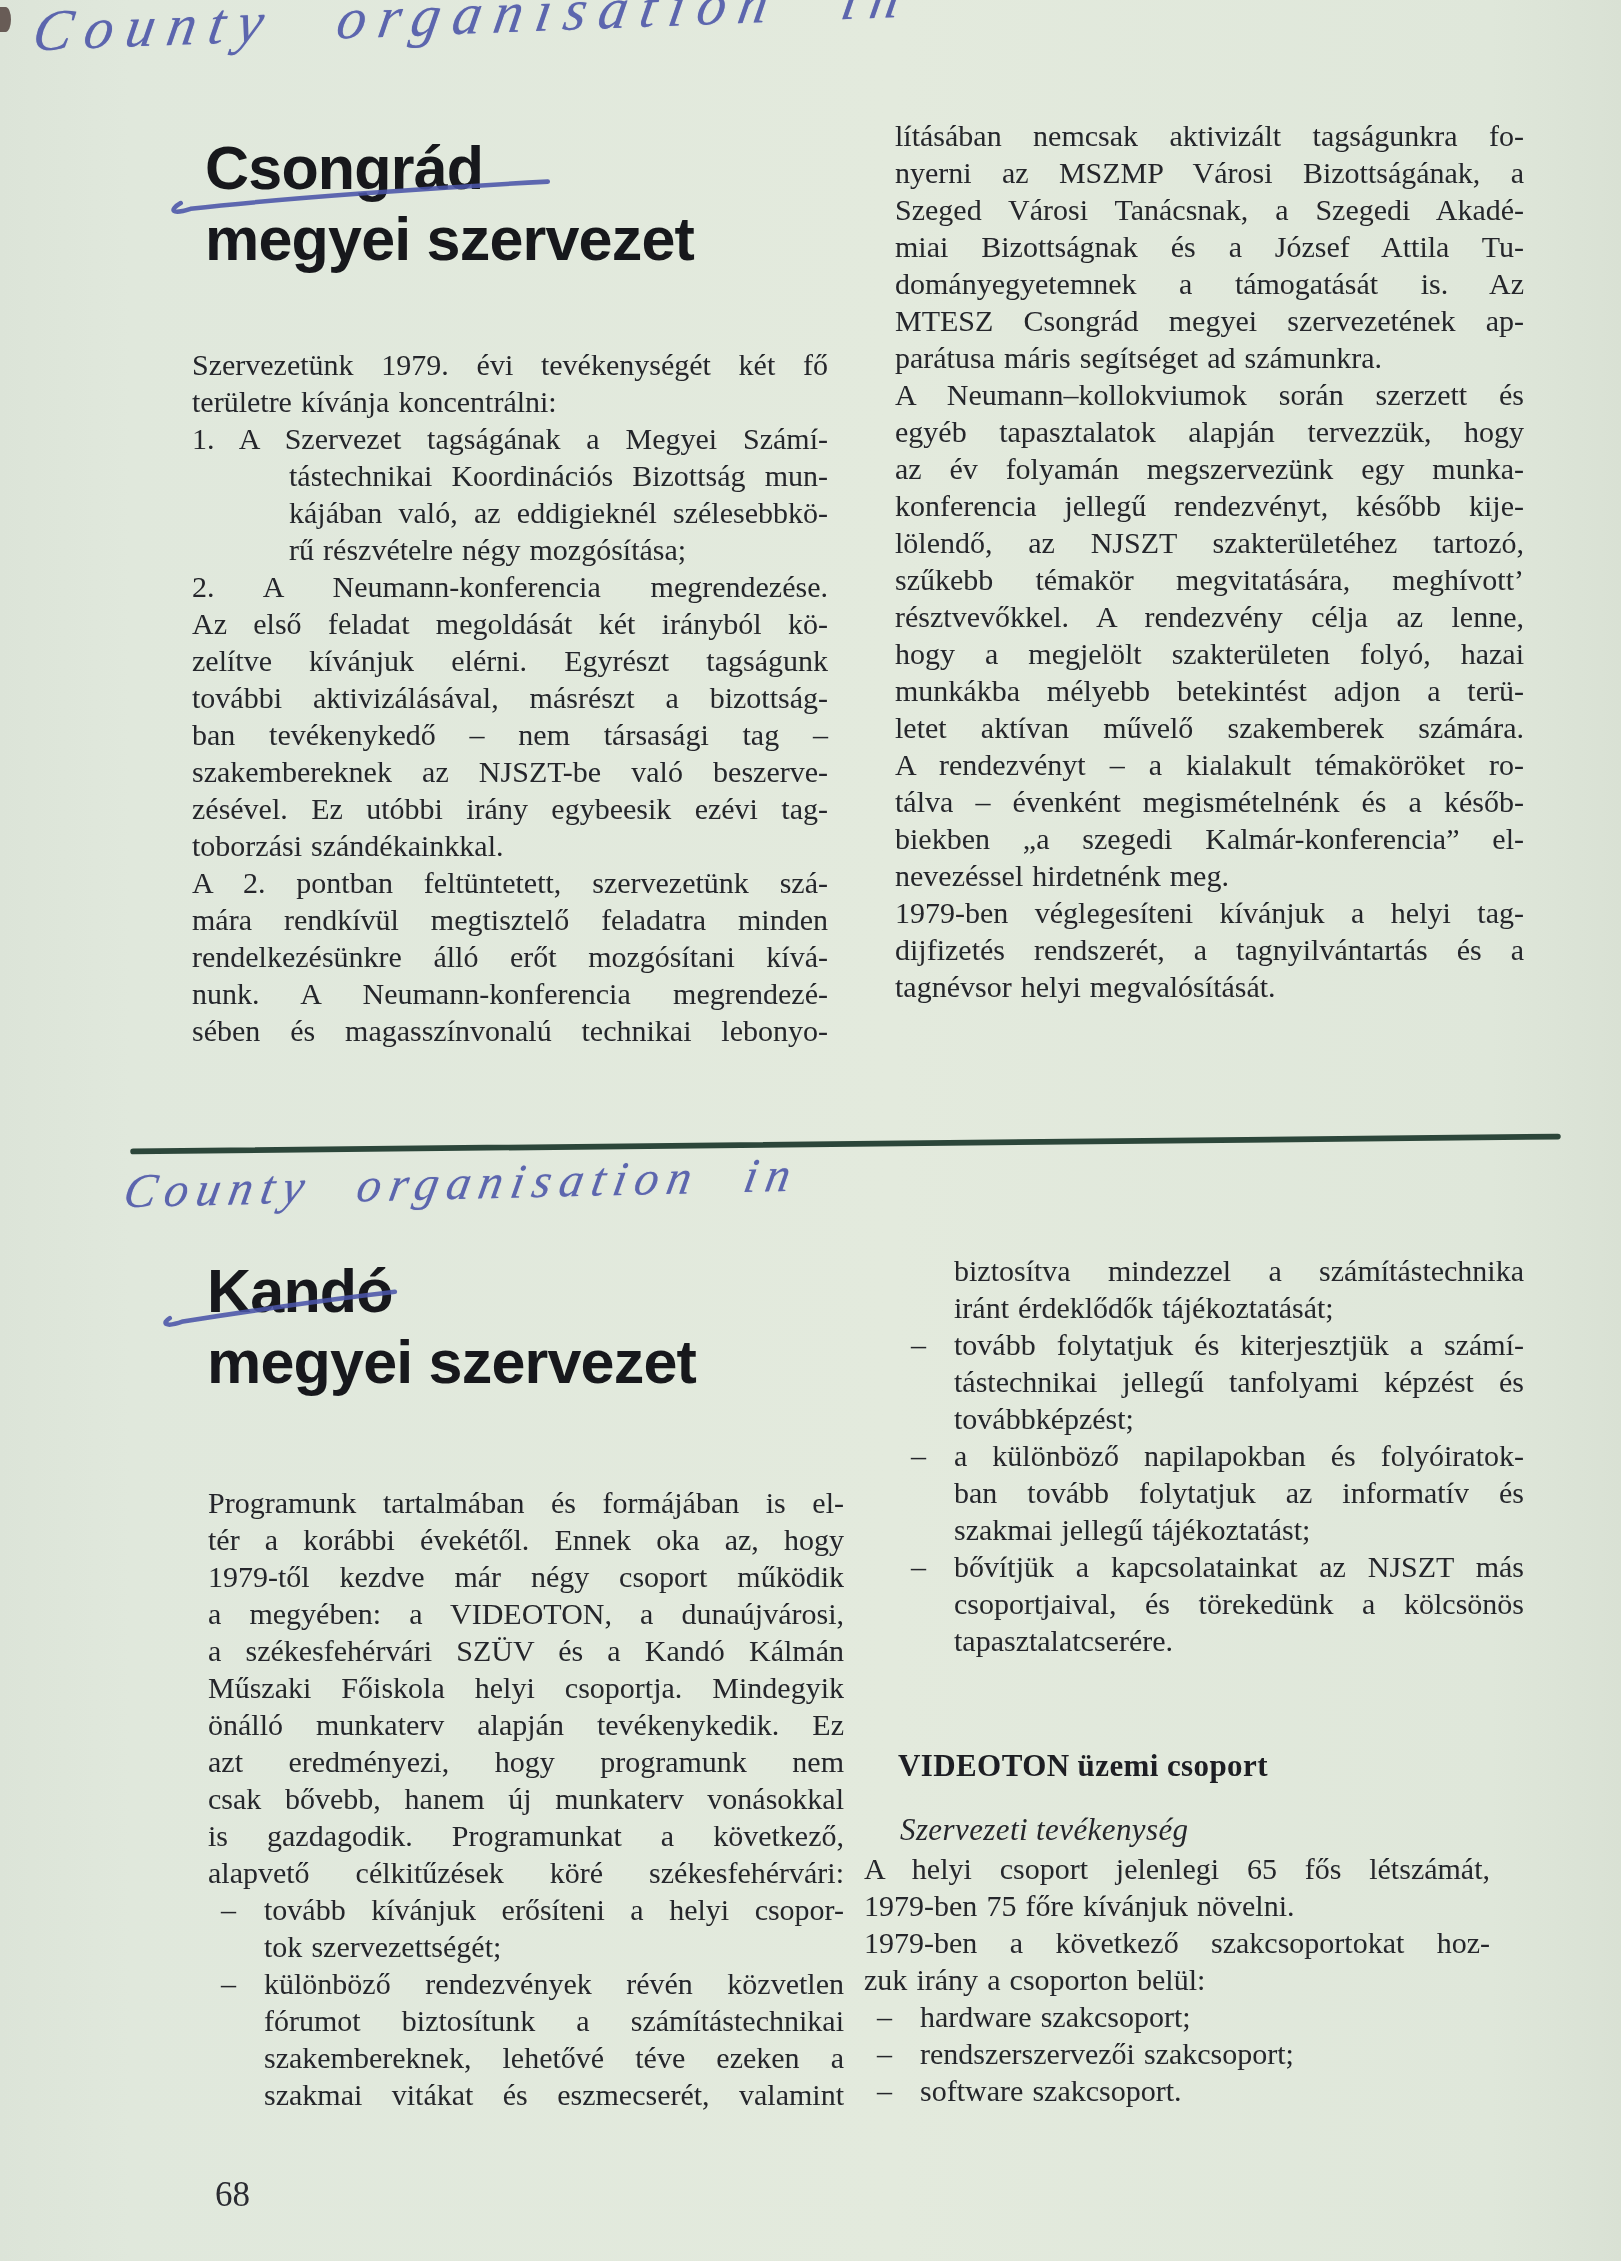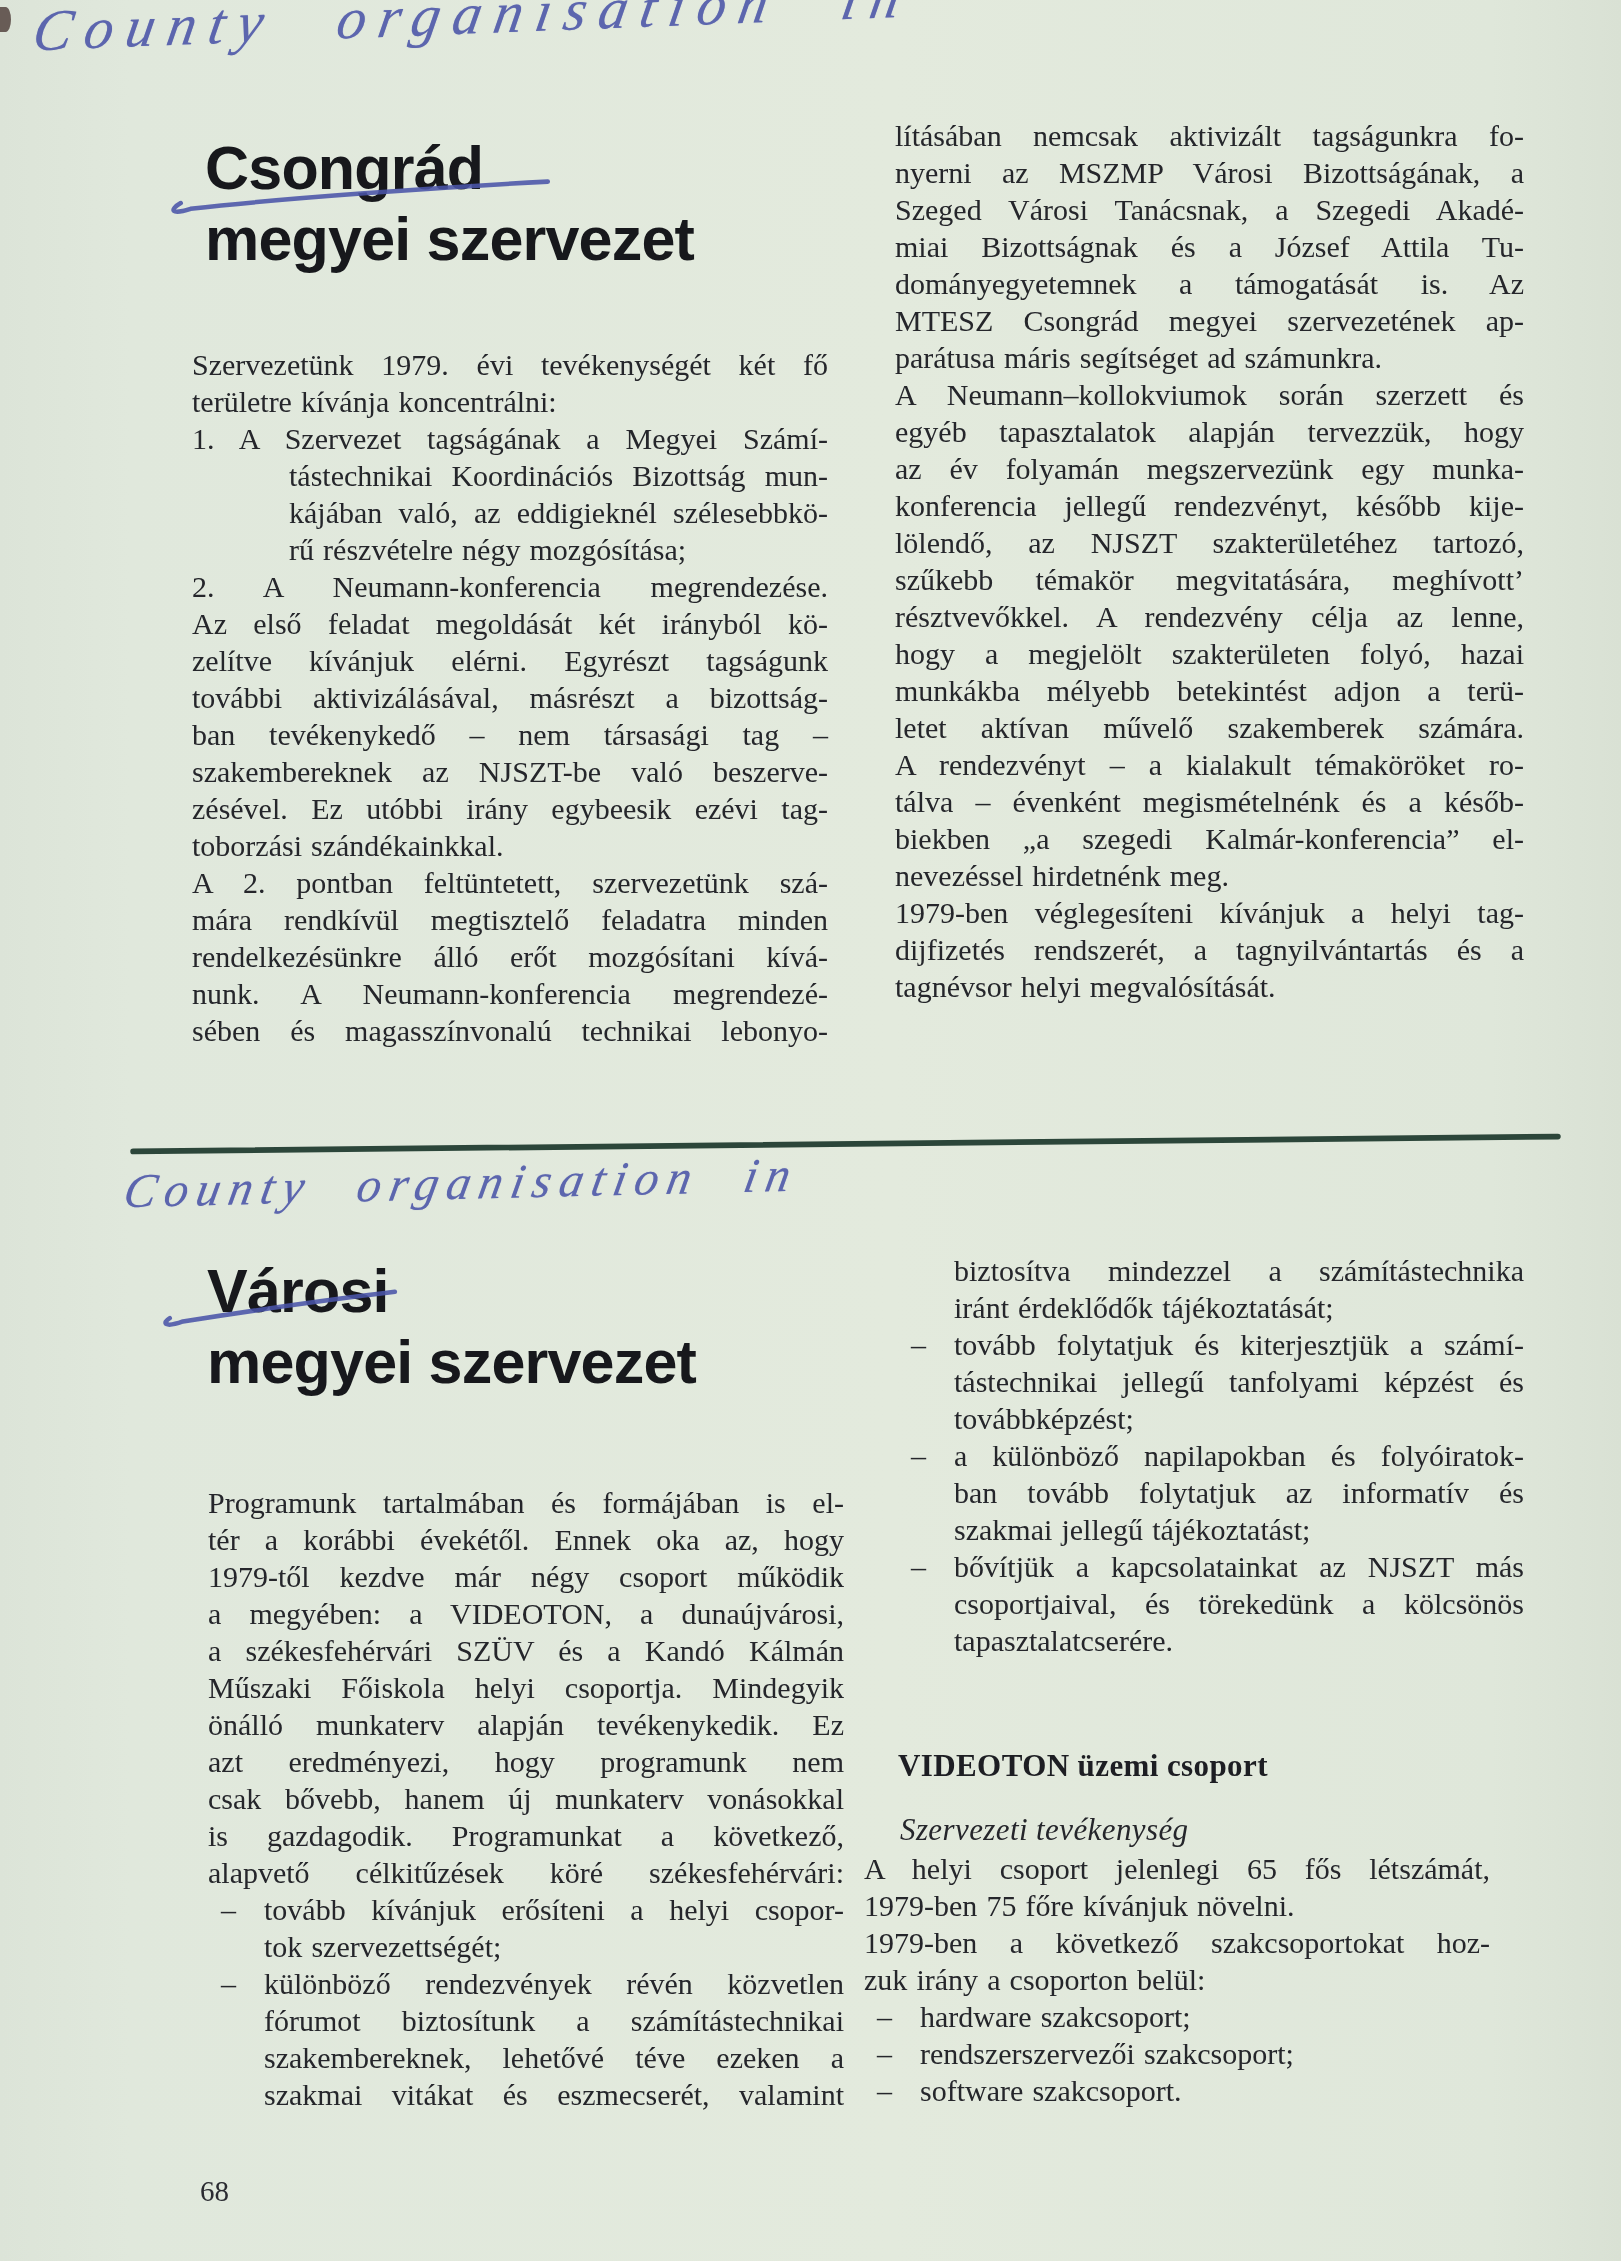--- a/index.html
+++ b/index.html
@@ -78,22 +78,22 @@
     font-family:"Liberation Serif", serif;
     font-weight:700;font-size:31px;color:#1d1e23;
     letter-spacing:0.4px;
   }
   .subitalic{
     position:absolute;left:900px;top:1812px;
     font-style:italic;font-size:31px;color:#25262b;
     letter-spacing:0.4px;
   }
   .pagenum{
-    position:absolute;left:200px;top:2175px;
-    font-size:29px;color:#2a2b31;
+    position:absolute;left:215px;top:2175px;
+    font-size:35px;color:#2a2b31;
   }
 </style>
 </head>
 <body>
 
 <div class="page">
 
   <div class="corner-mark"></div>
 
   <div class="hw hw1">County organisation in</div>
@@ -155,21 +155,21 @@
       <div class="ln e">tagnévsor helyi megvalósítását.</div>
     </div>
 
   <svg class="rule" width="1435" height="28" viewBox="0 0 1742 34">
     <path d="M6 26 L1736 8" fill="none" stroke="#2c463a" stroke-width="7" stroke-linecap="round"></path>
   </svg>
 
   <div class="hw hw2">County organisation in</div>
 
   <h1 class="head h-fe">
-    <span class="hl">Városi</span>
+    <span class="hl">Kandó</span>
     <span class="hl">megyei szervezet</span>
   </h1>
 
   <svg class="u u-fe" width="247" height="46" viewBox="0 0 300 56">
     <path d="M14 44 C4 50 8 56 30 48 C120 34 220 20 288 12" fill="none" stroke="#4a54a8" stroke-width="5.5" stroke-linecap="round" opacity="0.88"></path>
   </svg>
 
   <div class="col c-fe-l">
       <div class="ln j">Programunk tartalmában és formájában is el-</div>
       <div class="ln j">tér a korábbi évekétől. Ennek oka az, hogy</div>

